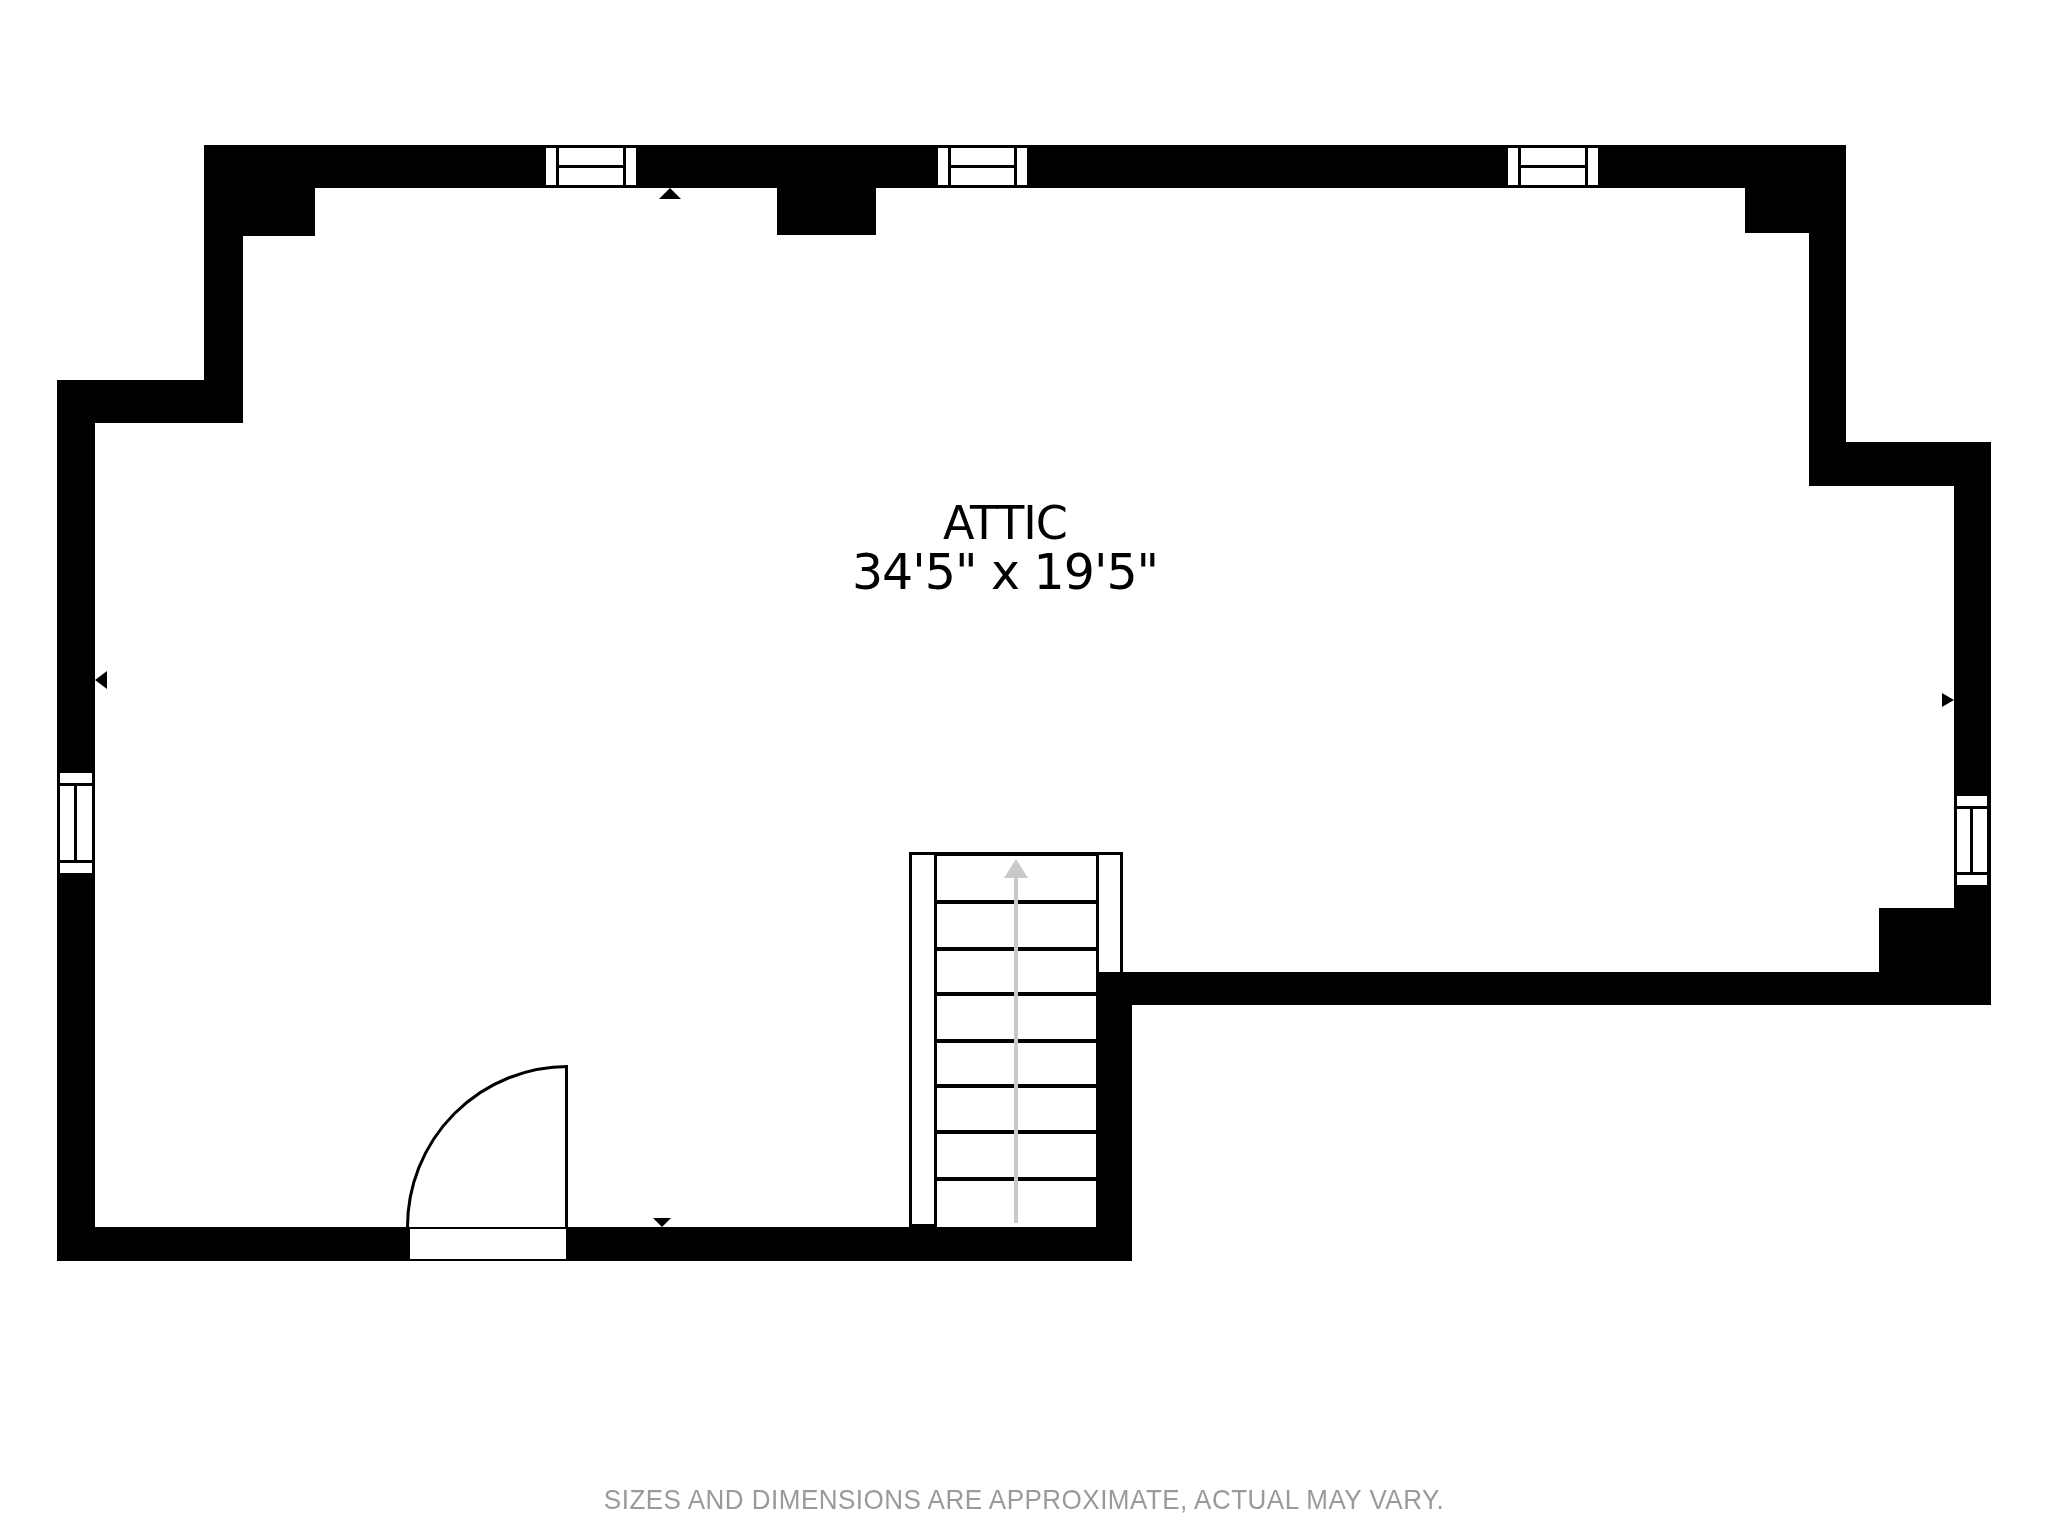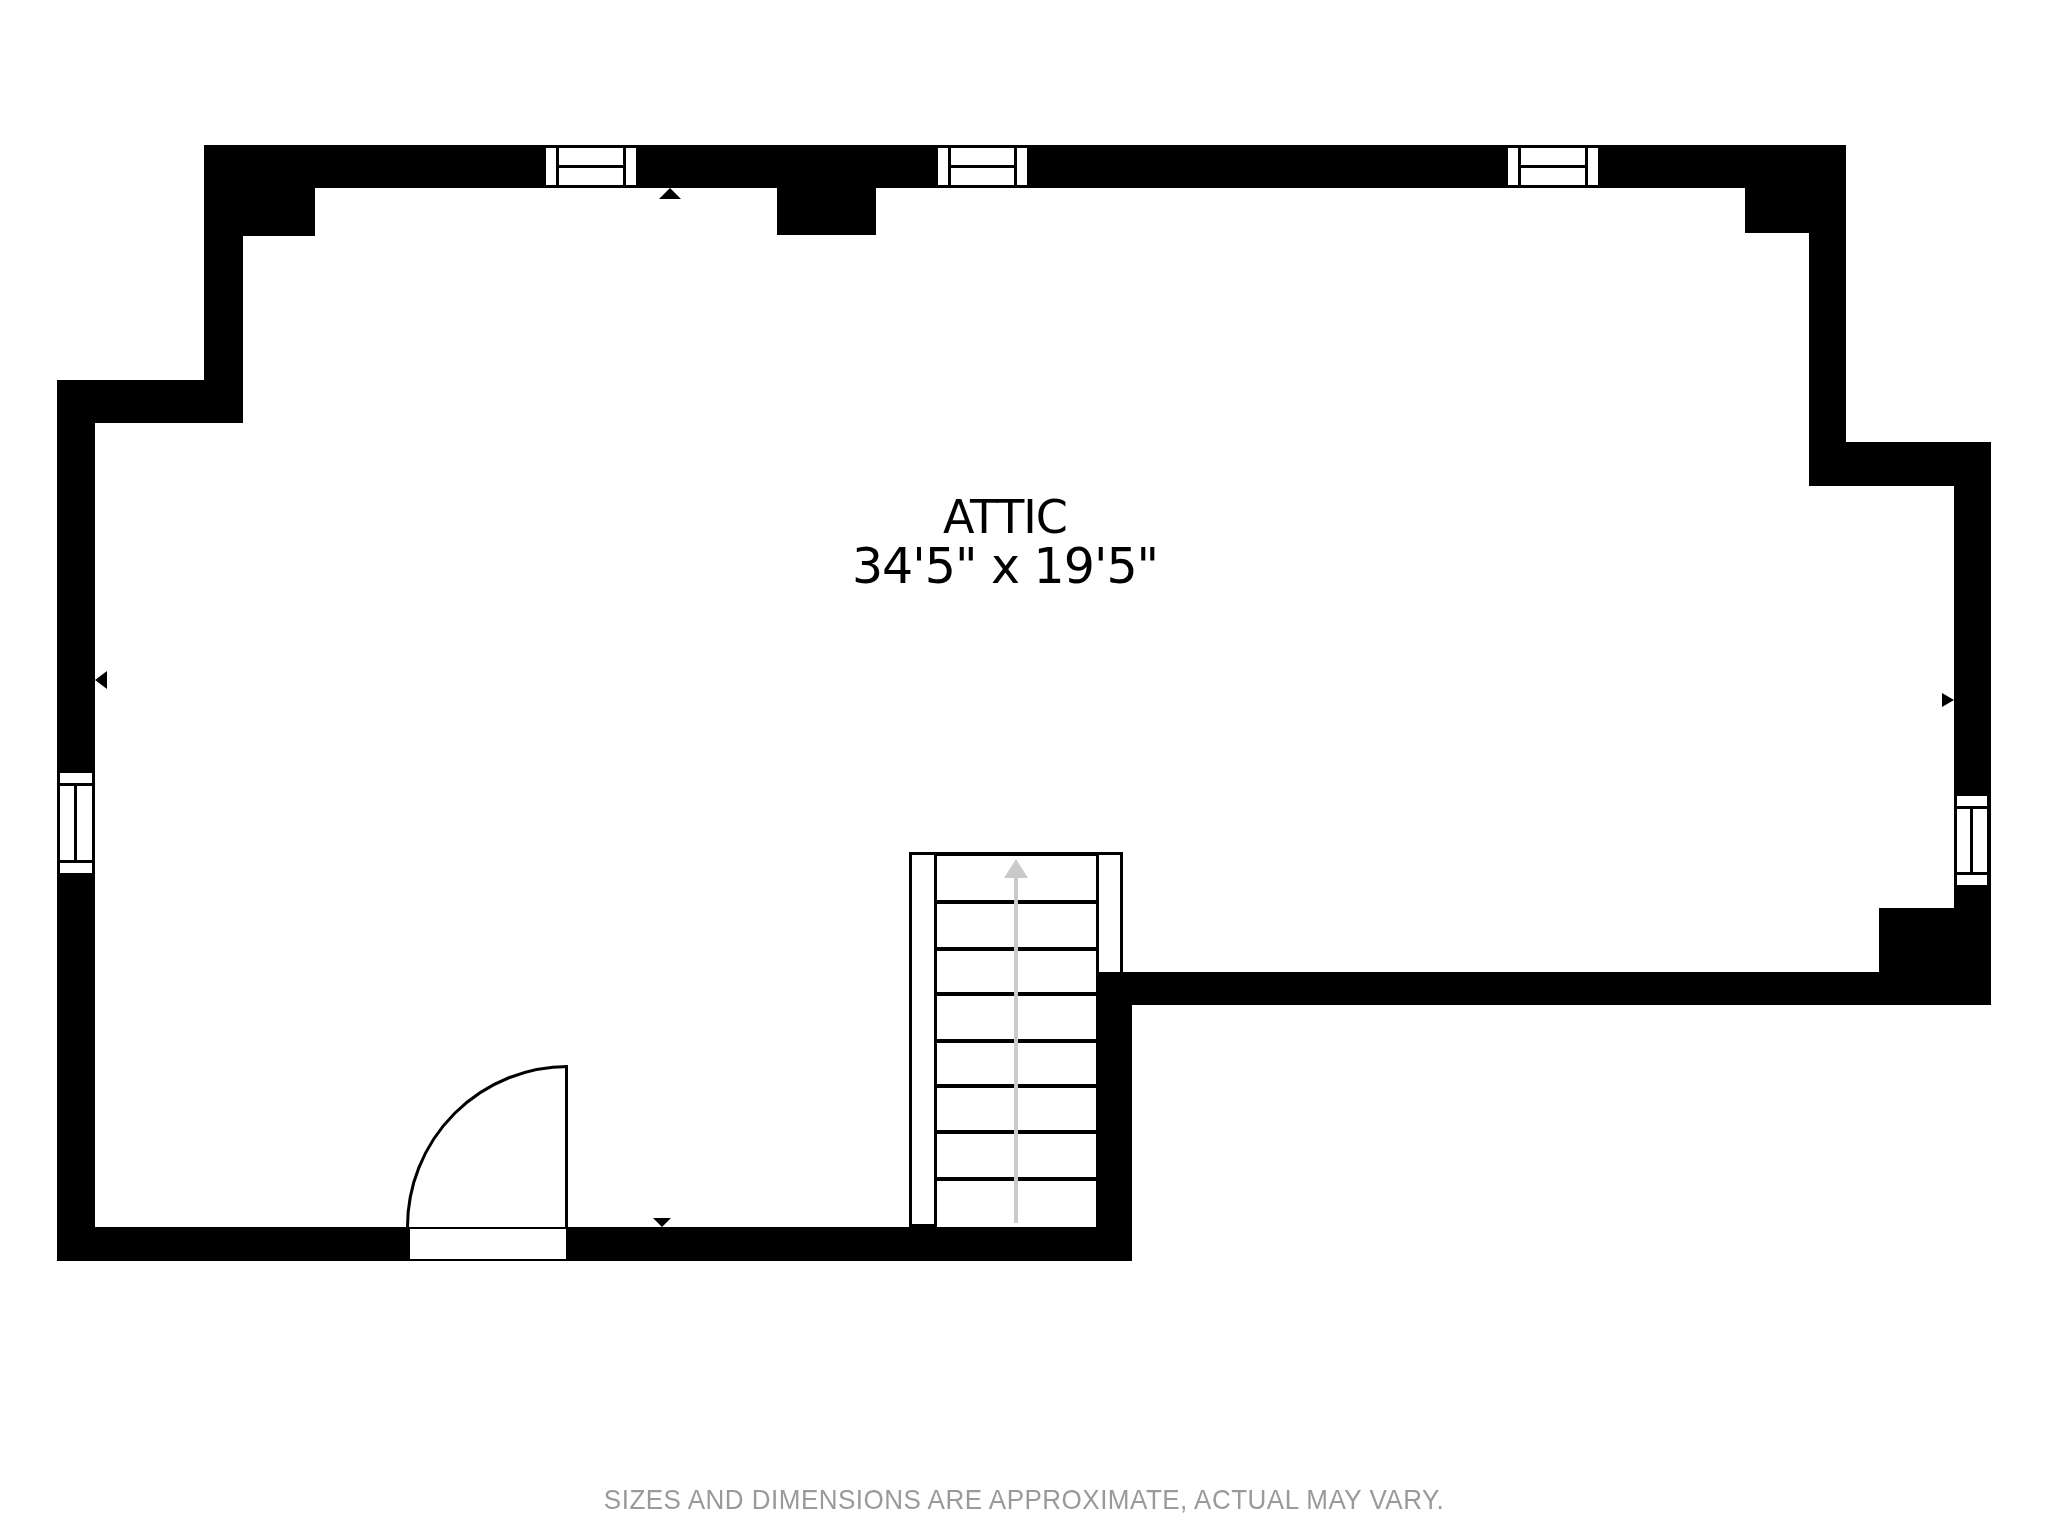--- a/index.html
+++ b/index.html
@@ -55,21 +55,21 @@
   
   #room-text {
     position: absolute;
     left: 1005px;
     top: 492px;
     transform: translateX(-50%);
     text-align: center;
     color: #000000;
     white-space: nowrap;
   }
-  #room-label { font-size: 46px; line-height: 50px; letter-spacing: -1px; }
+  #room-label { font-size: 46px; line-height: 50px; letter-spacing: -1px; margin-top: 6px; }
   #room-dims  { font-size: 49px; line-height: 50px; letter-spacing: -1px; }
   #footer-note {
     position: absolute;
     left: 50%;
     top: 1484px;
     transform: translateX(-50%) scaleX(0.93);
     transform-origin: center top;
     font-family: "Liberation Sans", sans-serif;
     font-size: 28px;
     color: #9a9a9a;

